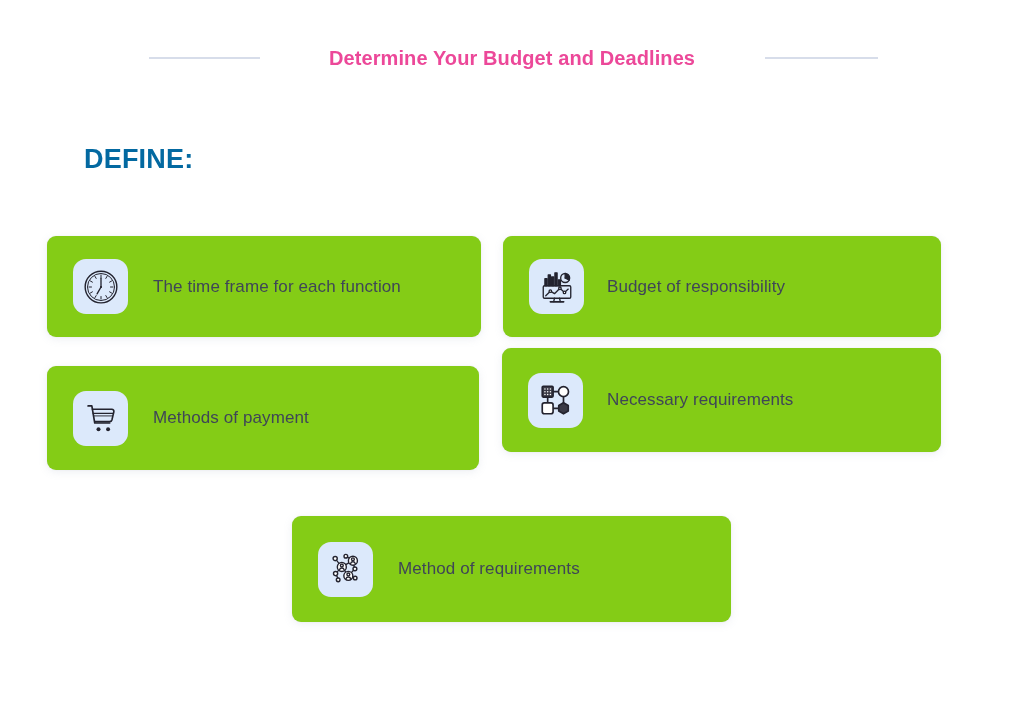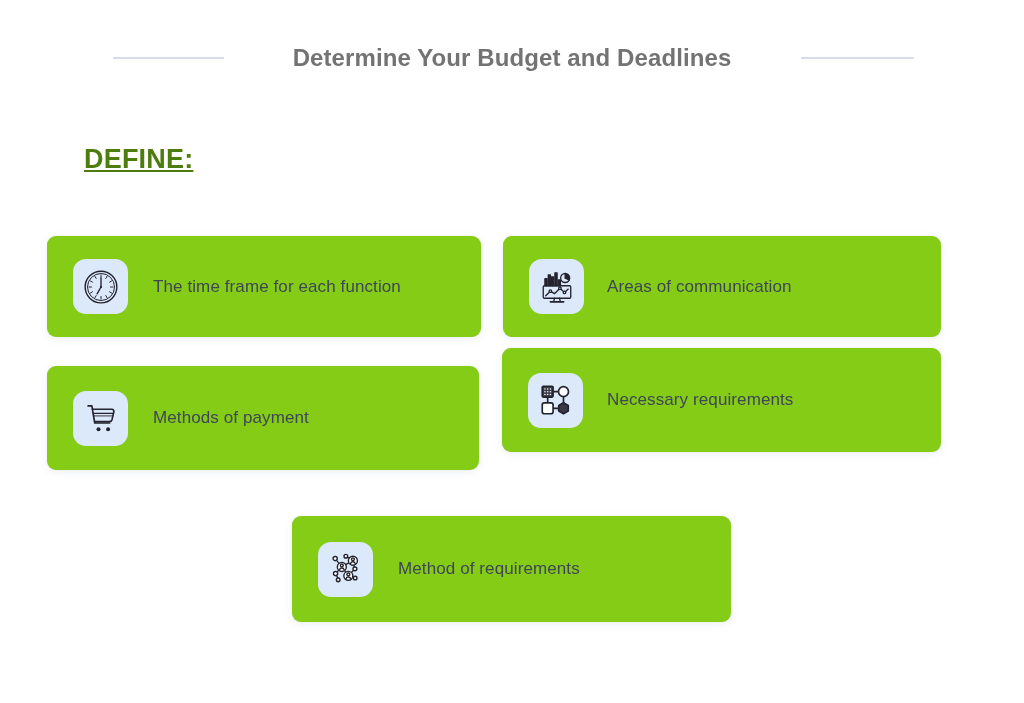--- a/index.html
+++ b/index.html
@@ -35,37 +35,36 @@
     width: 111px;
     margin-left: 24px;
     margin-right: 69px;
   }
   .header-rule.right {
     width: 113px;
     margin-left: 70px;
     margin-right: 21px;
   }
   .page-title {
-    font-size: 24px;
+    font-size: 20px;
     font-weight: bold;
-    color: #737373;
+    color: #ec4899;
     letter-spacing: 0.1px;
     white-space: nowrap;
   }
 
   
   .section-heading {
     position: absolute;
     left: 84px;
     top: 144px;
     font-size: 27px;
     font-weight: bold;
-    color: #4d7c0f;
+    color: #0369a1;
     letter-spacing: 0.2px;
-    text-decoration: underline;
   }
 
   
   .card {
     position: absolute;
     background: #84cc16;
     border-radius: 9px;
     box-shadow: 0 2px 9px rgba(145, 158, 180, 0.16),
                 0 0 1px rgba(145, 158, 180, 0.30);
     display: flex;
@@ -164,21 +163,21 @@
 
       <polyline points="10.5,34.5 16,29 21,32 27.5,25.5 33,30.5 37.5,26.5"></polyline>
       <circle cx="16" cy="29" r="1.5" fill="#fff"></circle>
       <circle cx="27.5" cy="25.5" r="1.5" fill="#fff"></circle>
       <circle cx="33" cy="30.5" r="1.5" fill="#fff"></circle>
 
       <path d="M21 37.5 L20 41.5 M27 37.5 L28 41.5"></path>
       <line x1="16" y1="41.8" x2="32" y2="41.8" stroke-width="2"></line>
     </svg>
   </div>
-  <div class="card-label">Areas of communication</div>
+  <div class="card-label">Budget of responsibility</div>
 </div>
 
 <div class="card" id="card-2">
   <div class="card-icon">
     <svg width="40" height="40" viewBox="0 0 48 48" fill="none" stroke="#23232f" stroke-width="2" stroke-linecap="round" stroke-linejoin="round">
       <path d="M8.5 9.5 L13 9.5 L16.5 30 L34.5 30"></path>
       <path d="M13.8 13.5 L37 13.5 A2.5 2.5 0 0 1 39.4 16.6 L37.2 26 A3.2 3.2 0 0 1 34.1 28.4 L17.2 28.4"></path>
       <line x1="14.6" y1="18.3" x2="38.4" y2="18.3" stroke-width="1.5"></line>
       <line x1="15.2" y1="21.5" x2="37.8" y2="21.5" stroke-width="1.1"></line>
       <circle cx="21" cy="37.5" r="2.4" fill="#23232f" stroke="none"></circle>

